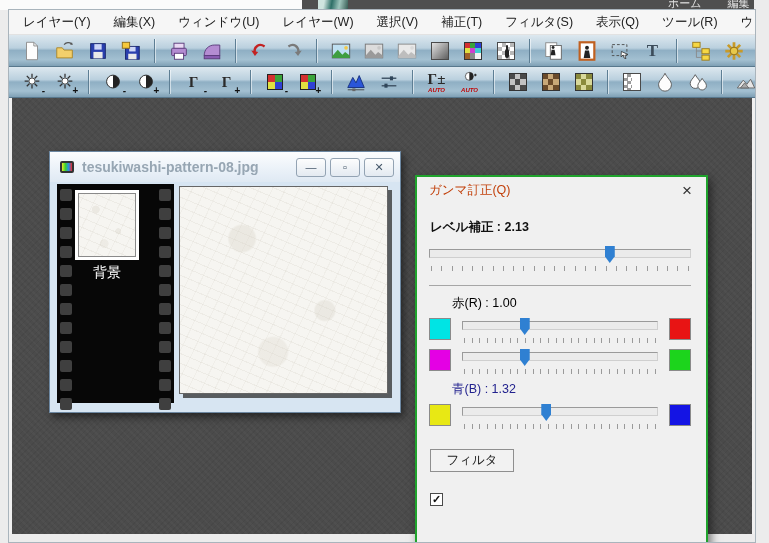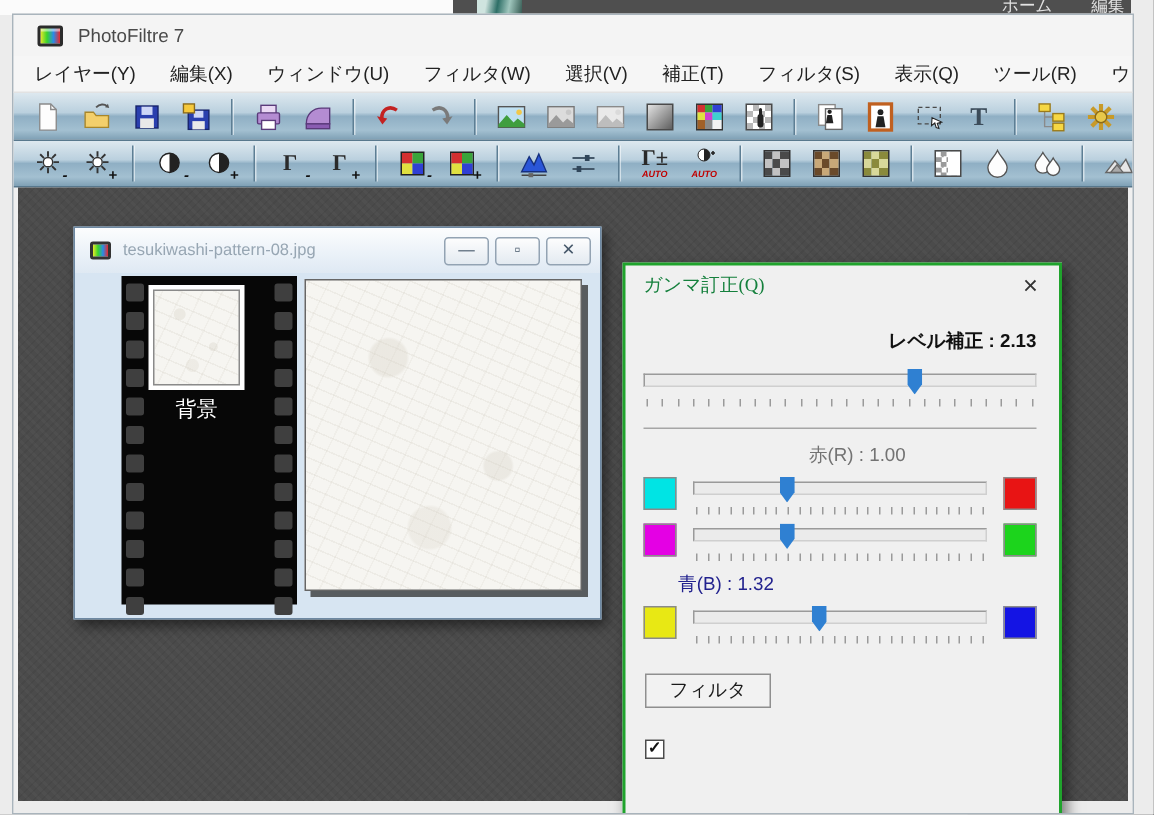--- a/index.html
+++ b/index.html
@@ -65,25 +65,25 @@
   .bottom-strip { flex:none; height:8px; background:#ececec; }
 
   
   .doc-window { position:absolute; left:40px; top:141px; width:352px; height:262px;
     background:#d7e5f2; border:1px solid #6d88a2; box-shadow:3px 4px 8px rgba(0,0,0,.5); z-index:2;
     display:flex; flex-direction:column; }
   .doc-titlebar { height:30px; flex:none; display:flex; align-items:center; padding:0 6px 0 10px;
     background:linear-gradient(180deg,#fcfdfe,#eaf1f8 60%,#dfe9f3); }
   .doc-icon { width:14px; height:12px; border:2px solid #333; border-radius:2px;
     background:linear-gradient(90deg,#e8e82a,#3ad42a,#2a8ae8,#e82a2a); margin-right:8px; flex:none; }
-  .doc-title { font-size:11px; color:#97a6b3; flex:1; white-space:nowrap; overflow:hidden; }
+  .doc-title { font-size:14px; color:#97a6b3; flex:1; white-space:nowrap; overflow:hidden;font-weight:bold; }
   .doc-btn { width:30px; height:19px; margin-left:4px; border:1px solid #93a3b3; border-radius:3px;
     background:linear-gradient(180deg,#fdfdfd,#e3eaf1); display:flex; align-items:center;
     justify-content:center; font-size:11px; color:#46586a; flex:none; line-height:1; }
-  .doc-body { flex:1; display:flex; padding:2px 6px 9px 7px;margin-left:24px; }
+  .doc-body { flex:1; display:flex; padding:2px 6px 9px 7px; }
 
   .filmstrip { width:117px; flex:none; background:#070707; position:relative; }
   .holes { position:absolute; top:5px; width:12px; display:flex; flex-direction:column; gap:7px; }
   .holes-l { left:3px; } .holes-r { right:3px; }
   .hole { width:12px; height:12px; background:#3f3f3f; border-radius:2px; flex:none; }
   .layer-card { position:absolute; left:18px; top:6px; width:64px; height:70px; background:#fff;
     padding:3px; }
   .layer-thumb { width:100%; height:100%; border:1px solid #8a8a8a; }
   .layer-label { position:absolute; left:18px; top:80px; width:64px; text-align:center;
     color:#fff; font-size:14px; }
@@ -95,25 +95,25 @@
       repeating-linear-gradient(23deg, rgba(205,200,188,.22) 0 1px, transparent 1px 9px),
       repeating-linear-gradient(-64deg, rgba(212,207,196,.18) 0 1px, transparent 1px 12px); }
   .image-view { flex:1; margin:2px 6px 0 5px; height:208px; border:1px solid #666;
     box-shadow:4px 4px 0 rgba(45,45,45,.75); }
 
   
   .dialog { position:absolute; left:406px; top:165px; width:293px; height:376px;
     background:#f0f0f0; border:2px solid var(--accent-green,#1fa32c);
     box-shadow:3px 4px 9px rgba(0,0,0,.5); z-index:3; }
   .dlg-titlebar { height:26px; display:flex; align-items:center; padding:0 10px 0 12px; }
-  .dlg-title { flex:1; font-size:12.5px; color:#15803d;font-family:Liberation Serif, serif; }
+  .dlg-title { flex:1; font-size:12.5px; color:#c2410c; }
   .dlg-close { font-size:17px; color:#333; line-height:1; width:18px; text-align:center; }
   .dlg-body { padding:8px 15px 0 12px; }
 
-  .lv-label { font-size:12.5px; font-weight:bold; color:#111; margin:8px 0 10px 1px;text-align:right; }
+  .lv-label { font-size:12.5px; font-weight:bold; color:#111; margin:8px 0 10px 1px; }
   .slider { position:relative; height:26px; flex:1; }
   .sl-track { position:absolute; left:0; right:0; top:3px; height:9px; background:#ebebeb;
     border:1px solid; border-color:#9a9a9a #cfcfcf #cfcfcf #9a9a9a; }
   .sl-thumb { position:absolute; top:0; width:10px; height:17px; background:var(--slider-blue,#2f80d2);
     transform:translateX(-50%); clip-path:polygon(0 0,100% 0,100% 60%,50% 100%,0 60%); }
   .sl-ticks { position:absolute; left:2px; right:2px; top:20px; height:5px;
     display:flex; justify-content:space-between; }
   .sl-ticks span { width:1px; height:5px; background:#9a9a9a; flex:none; }
 
   .separator { height:1px; background:#a6a6a6; margin:13px 0 9px 0; }
@@ -143,30 +143,26 @@
         <span>ホーム</span>
         <span>編集</span>
 
       </div>
     </div>
     <div class="bg-teal"></div>
   </div>
 
   <div class="pf-window">
 
-    <div class="titlebar">
-      <span class="app-icon"></span>
-      <span class="app-title">PhotoFiltre 7</span>
-    </div>
 
     <div class="menubar">
       <span class="menu-item">レイヤー(Y)</span>
       <span class="menu-item">編集(X)</span>
       <span class="menu-item">ウィンドウ(U)</span>
-      <span class="menu-item">フィルタ(W)</span>
+      <span class="menu-item">レイヤー(W)</span>
       <span class="menu-item">選択(V)</span>
       <span class="menu-item">補正(T)</span>
       <span class="menu-item">フィルタ(S)</span>
       <span class="menu-item">表示(Q)</span>
       <span class="menu-item">ツール(R)</span>
       <span class="menu-item">ウィンドウ(P)</span>
 
     </div>
 
     <div class="toolbar tb1">
@@ -567,21 +563,21 @@
               <span></span>
               <span></span>
               <span></span>
               <span></span>
             </div>
         </div>
 
         <div class="separator"></div>
 
         <div>
-          <div class="ch-label" style="color: #737373; text-align: center;"><span>赤(R)</span><span> : </span><span>1.00</span></div>
+          <div class="ch-label" style="color: #000000;"><span>赤(R)</span><span> : </span><span>1.00</span></div>
           <div class="ch-row">
             <span class="swatch sw-l" style="background: rgb(0, 228, 228);"></span>
             <div class="slider">
               <div class="sl-track"></div>
               <div class="sl-thumb" style="left: 32%;"></div>
               <div class="sl-ticks">
                   <span></span>
                   <span></span>
                   <span></span>
                   <span></span>

